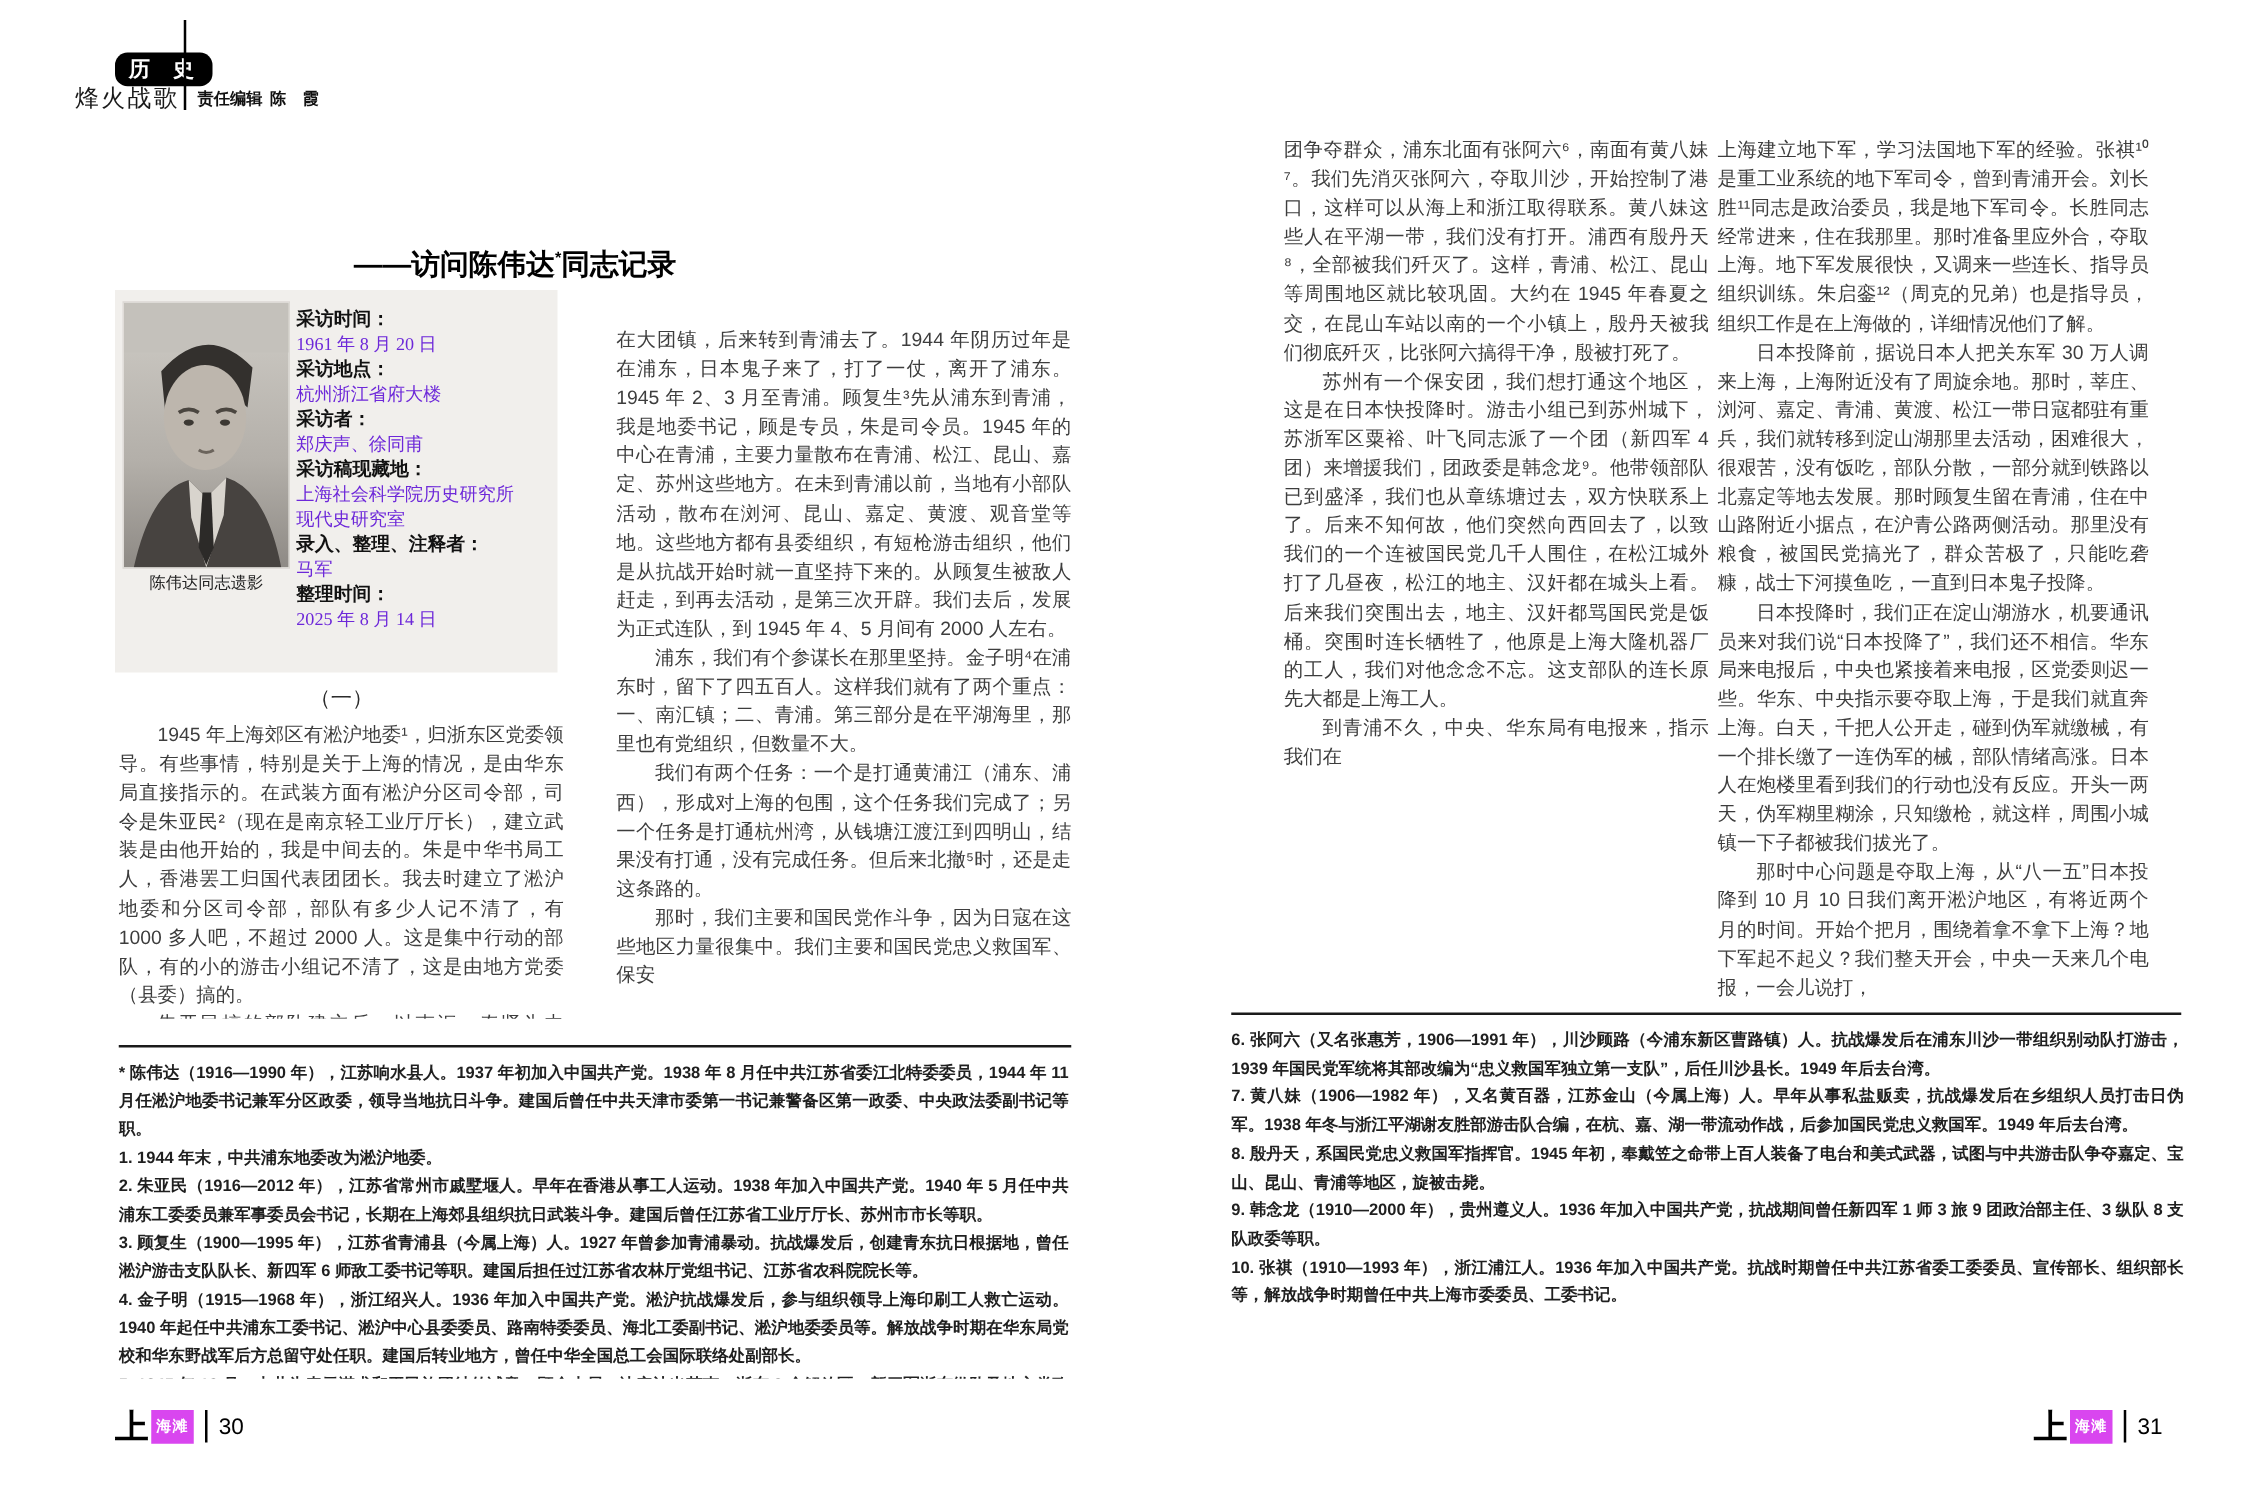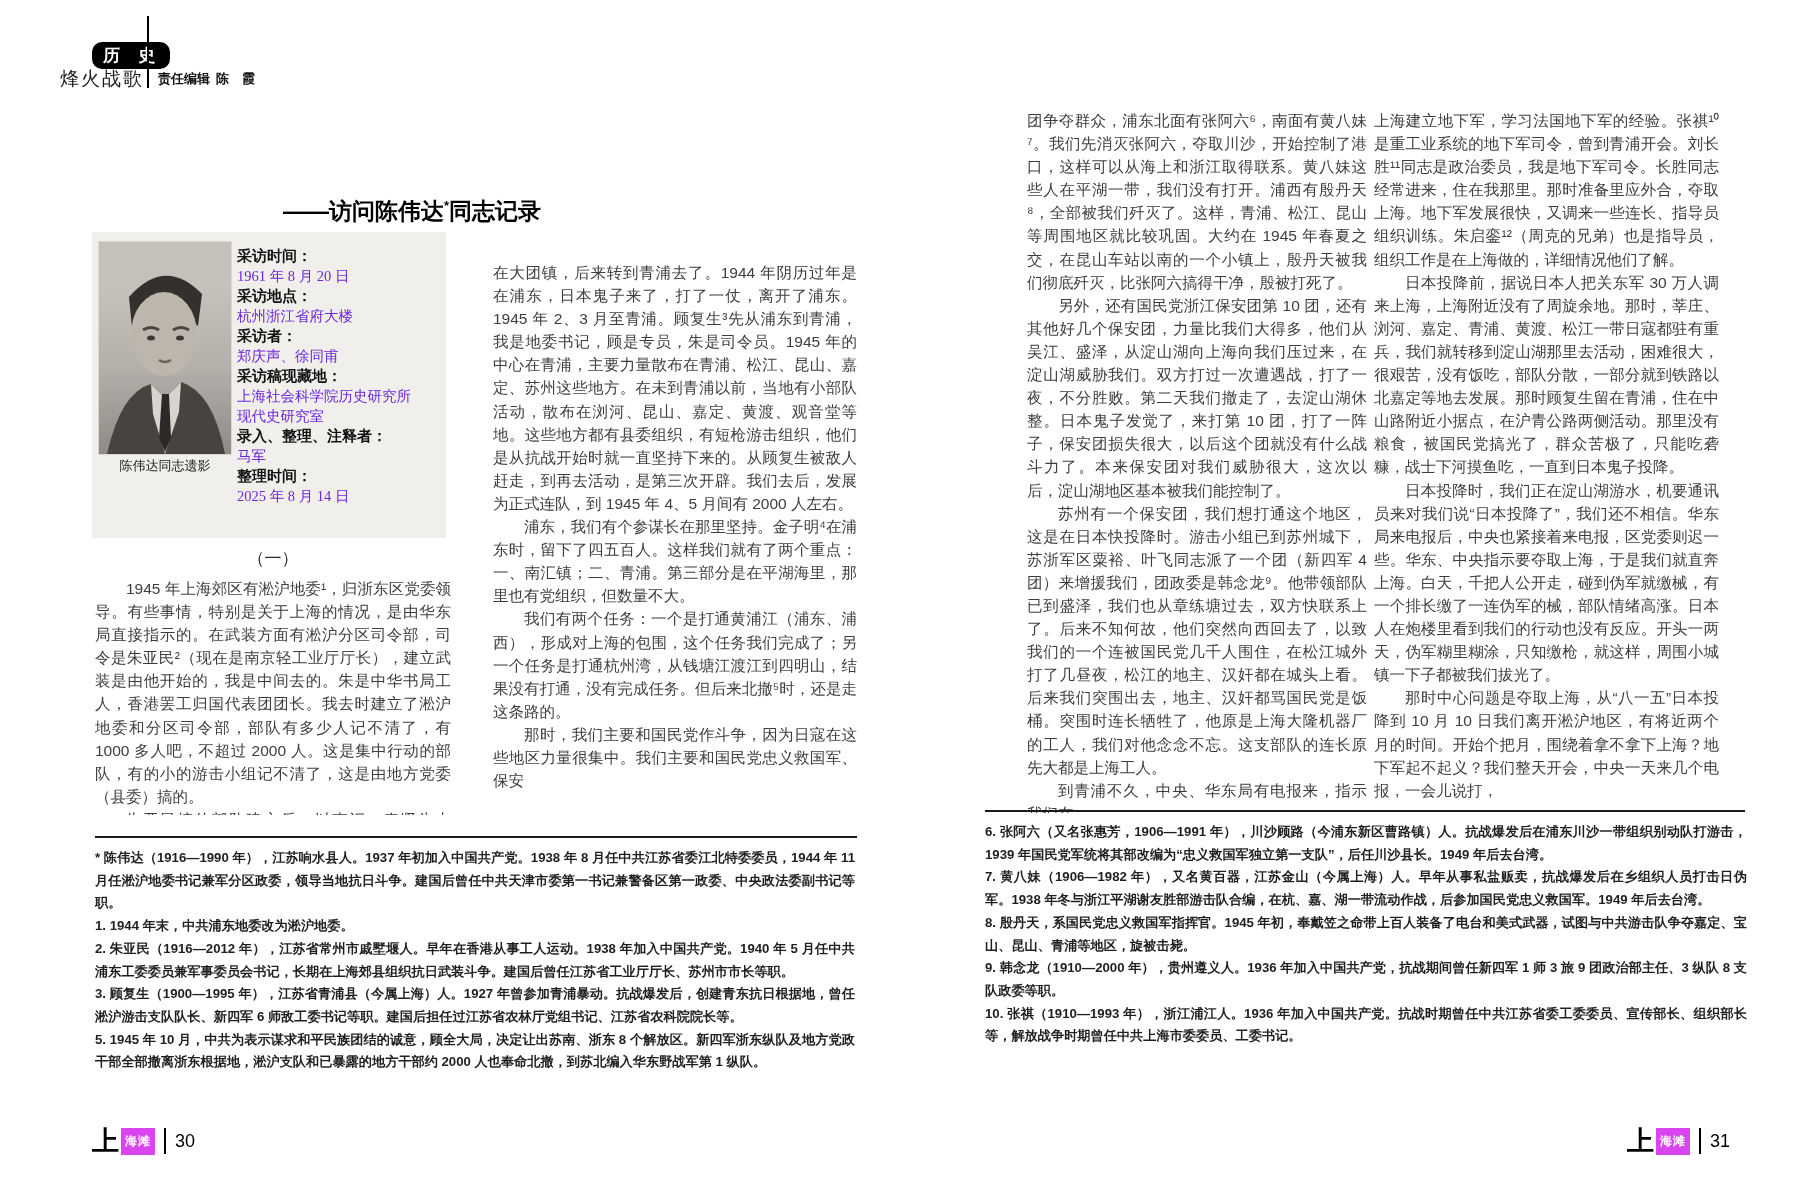--- a/index.html
+++ b/index.html
@@ -143,38 +143,38 @@
 
   <div id="colL2" class="bcol">
     <p class="ni">在大团镇，后来转到青浦去了。1944 年阴历过年是在浦东，日本鬼子来了，打了一仗，离开了浦东。1945 年 2、3 月至青浦。顾复生³先从浦东到青浦，我是地委书记，顾是专员，朱是司令员。1945 年的中心在青浦，主要力量散布在青浦、松江、昆山、嘉定、苏州这些地方。在未到青浦以前，当地有小部队活动，散布在浏河、昆山、嘉定、黄渡、观音堂等地。这些地方都有县委组织，有短枪游击组织，他们是从抗战开始时就一直坚持下来的。从顾复生被敌人赶走，到再去活动，是第三次开辟。我们去后，发展为正式连队，到 1945 年 4、5 月间有 2000 人左右。</p>
     <p>浦东，我们有个参谋长在那里坚持。金子明⁴在浦东时，留下了四五百人。这样我们就有了两个重点：一、南汇镇；二、青浦。第三部分是在平湖海里，那里也有党组织，但数量不大。</p>
     <p>我们有两个任务：一个是打通黄浦江（浦东、浦西），形成对上海的包围，这个任务我们完成了；另一个任务是打通杭州湾，从钱塘江渡江到四明山，结果没有打通，没有完成任务。但后来北撤⁵时，还是走这条路的。</p>
     <p>那时，我们主要和国民党作斗争，因为日寇在这些地区力量很集中。我们主要和国民党忠义救国军、保安</p>
   </div>
 
   <div id="colR1" class="bcol">
     <p class="ni">团争夺群众，浦东北面有张阿六⁶，南面有黄八妹⁷。我们先消灭张阿六，夺取川沙，开始控制了港口，这样可以从海上和浙江取得联系。黄八妹这些人在平湖一带，我们没有打开。浦西有殷丹天⁸，全部被我们歼灭了。这样，青浦、松江、昆山等周围地区就比较巩固。大约在 1945 年春夏之交，在昆山车站以南的一个小镇上，殷丹天被我们彻底歼灭，比张阿六搞得干净，殷被打死了。</p>
-    <p>另外，还有国民党浙江保安团第 10 团，还有其他好几个保安团，力量比我们大得多，他们从吴江、盛泽，从淀山湖向上海向我们压过来，在淀山湖威胁我们。双方打过一次遭遇战，打了一夜，不分胜败。第二天我们撤走了，去淀山湖休整。日本鬼子发觉了，来打第 10 团，打了一阵子，保安团损失很大，以后这个团就没有什么战斗力了。本来保安团对我们威胁很大，这次以后，淀山湖地区基本被我们能控制了。</p>
     <p>苏州有一个保安团，我们想打通这个地区，这是在日本快投降时。游击小组已到苏州城下，苏浙军区粟裕、叶飞同志派了一个团（新四军 4 团）来增援我们，团政委是韩念龙⁹。他带领部队已到盛泽，我们也从章练塘过去，双方快联系上了。后来不知何故，他们突然向西回去了，以致我们的一个连被国民党几千人围住，在松江城外打了几昼夜，松江的地主、汉奸都在城头上看。后来我们突围出去，地主、汉奸都骂国民党是饭桶。突围时连长牺牲了，他原是上海大隆机器厂的工人，我们对他念念不忘。这支部队的连长原先大都是上海工人。</p>
     <p>到青浦不久，中央、华东局有电报来，指示我们在</p>
   </div>
 
   <div id="colR2" class="bcol">
     <p class="ni">上海建立地下军，学习法国地下军的经验。张祺¹⁰是重工业系统的地下军司令，曾到青浦开会。刘长胜¹¹同志是政治委员，我是地下军司令。长胜同志经常进来，住在我那里。那时准备里应外合，夺取上海。地下军发展很快，又调来一些连长、指导员组织训练。朱启銮¹²（周克的兄弟）也是指导员，组织工作是在上海做的，详细情况他们了解。</p>
     <p>日本投降前，据说日本人把关东军 30 万人调来上海，上海附近没有了周旋余地。那时，莘庄、浏河、嘉定、青浦、黄渡、松江一带日寇都驻有重兵，我们就转移到淀山湖那里去活动，困难很大，很艰苦，没有饭吃，部队分散，一部分就到铁路以北嘉定等地去发展。那时顾复生留在青浦，住在中山路附近小据点，在沪青公路两侧活动。那里没有粮食，被国民党搞光了，群众苦极了，只能吃砻糠，战士下河摸鱼吃，一直到日本鬼子投降。</p>
     <p>日本投降时，我们正在淀山湖游水，机要通讯员来对我们说“日本投降了”，我们还不相信。华东局来电报后，中央也紧接着来电报，区党委则迟一些。华东、中央指示要夺取上海，于是我们就直奔上海。白天，千把人公开走，碰到伪军就缴械，有一个排长缴了一连伪军的械，部队情绪高涨。日本人在炮楼里看到我们的行动也没有反应。开头一两天，伪军糊里糊涂，只知缴枪，就这样，周围小城镇一下子都被我们拔光了。</p>
     <p>那时中心问题是夺取上海，从“八一五”日本投降到 10 月 10 日我们离开淞沪地区，有将近两个月的时间。开始个把月，围绕着拿不拿下上海？地下军起不起义？我们整天开会，中央一天来几个电报，一会儿说打，</p>
   </div>
 
   <div id="ruleL" class="rule"></div>
   <div id="fnL" class="fns">
     <p>* 陈伟达（1916—1990 年），江苏响水县人。1937 年初加入中国共产党。1938 年 8 月任中共江苏省委江北特委委员，1944 年 11 月任淞沪地委书记兼军分区政委，领导当地抗日斗争。建国后曾任中共天津市委第一书记兼警备区第一政委、中央政法委副书记等职。</p>
     <p>1. 1944 年末，中共浦东地委改为淞沪地委。</p>
     <p>2. 朱亚民（1916—2012 年），江苏省常州市戚墅堰人。早年在香港从事工人运动。1938 年加入中国共产党。1940 年 5 月任中共浦东工委委员兼军事委员会书记，长期在上海郊县组织抗日武装斗争。建国后曾任江苏省工业厅厅长、苏州市市长等职。</p>
     <p>3. 顾复生（1900—1995 年），江苏省青浦县（今属上海）人。1927 年曾参加青浦暴动。抗战爆发后，创建青东抗日根据地，曾任淞沪游击支队队长、新四军 6 师敌工委书记等职。建国后担任过江苏省农林厅党组书记、江苏省农科院院长等。</p>
+    <p>4. 金子明（1915—1968 年），浙江绍兴人。1936 年加入中国共产党。淞沪抗战爆发后，参与组织领导上海印刷工人救亡运动。1940 年起任中共浦东工委书记、淞沪中心县委委员、路南特委委员、海北工委副书记、淞沪地委委员等。解放战争时期在华东局党校和华东野战军后方总留守处任职。建国后转业地方，曾任中华全国总工会国际联络处副部长。</p>
     <p>5. 1945 年 10 月，中共为表示谋求和平民族团结的诚意，顾全大局，决定让出苏南、浙东 8 个解放区。新四军浙东纵队及地方党政干部全部撤离浙东根据地，淞沪支队和已暴露的地方干部约 2000 人也奉命北撤，到苏北编入华东野战军第 1 纵队。</p>
   </div>
 
   <div id="ruleR" class="rule"></div>
   <div id="fnR" class="fns">
     <p>6. 张阿六（又名张惠芳，1906—1991 年），川沙顾路（今浦东新区曹路镇）人。抗战爆发后在浦东川沙一带组织别动队打游击，1939 年国民党军统将其部改编为“忠义救国军独立第一支队”，后任川沙县长。1949 年后去台湾。</p>
     <p>7. 黄八妹（1906—1982 年），又名黄百器，江苏金山（今属上海）人。早年从事私盐贩卖，抗战爆发后在乡组织人员打击日伪军。1938 年冬与浙江平湖谢友胜部游击队合编，在杭、嘉、湖一带流动作战，后参加国民党忠义救国军。1949 年后去台湾。</p>
     <p>8. 殷丹天，系国民党忠义救国军指挥官。1945 年初，奉戴笠之命带上百人装备了电台和美式武器，试图与中共游击队争夺嘉定、宝山、昆山、青浦等地区，旋被击毙。</p>
     <p>9. 韩念龙（1910—2000 年），贵州遵义人。1936 年加入中国共产党，抗战期间曾任新四军 1 师 3 旅 9 团政治部主任、3 纵队 8 支队政委等职。</p>
     <p>10. 张祺（1910—1993 年），浙江浦江人。1936 年加入中国共产党。抗战时期曾任中共江苏省委工委委员、宣传部长、组织部长等，解放战争时期曾任中共上海市委委员、工委书记。</p>

